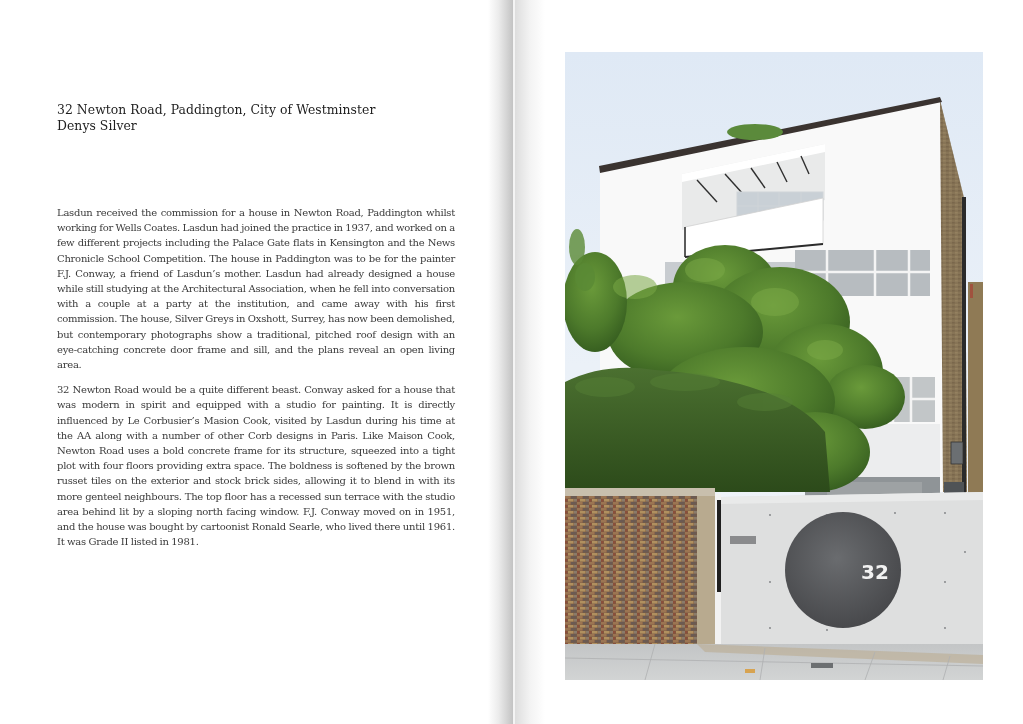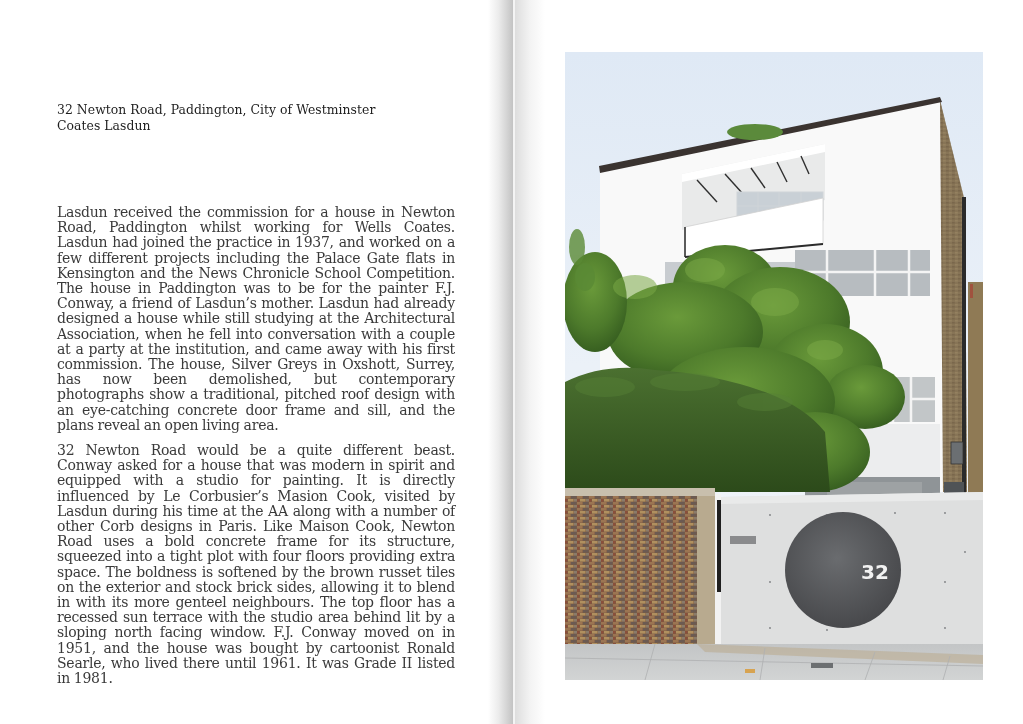--- a/index.html
+++ b/index.html
@@ -25,21 +25,21 @@
 
     .heading {
       position: absolute; left: 57px; top: 102px; width: 420px;
       font-family: "DejaVu Serif", serif; font-size: 12.4px; line-height: 16px; color: #1e1e1e;
       letter-spacing: 0.05px;
     }
     .heading div { white-space: nowrap; }
 
     .body-text {
       position: absolute; left: 57px; top: 205px; width: 398px;
-      font-family: "DejaVu Serif", serif; font-size: 14px; line-height: 15.2px; color: #3a3a3a;
+      font-family: "DejaVu Serif", serif; font-size: 10px; line-height: 15.2px; color: #3a3a3a;
       text-align: justify; letter-spacing: -0.25px; word-spacing: -0.4px;
       hyphens: manual;
     }
     .body-text p { margin: 0 0 10px 0; }
     .body-text p:last-child { margin-bottom: 4px; }
 
     .photo {
       position: absolute; left: 565px; top: 52px; width: 418px; height: 628px; overflow: hidden;
       background: linear-gradient(to bottom, #e4edf7 0%, #edf2f8 40%, #f3f6fa 100%);
       padding-left: 32px;
@@ -47,21 +47,21 @@
     .photo svg { position: absolute; left: 0; top: 0; width: 418px; height: 628px; display: block; }
   </style>
 </head>
 <body>
 
 <div class="spread">
 
   <div class="page-left">
     <div class="heading">
       <div>32 Newton Road, Paddington, City of Westminster</div>
-      <div>Coates Lasdun</div>
+      <div>Denys Silver</div>
     </div>
 
     <div class="body-text">
       <p>Lasdun received the commission for a house in Newton Road, Paddington whilst working for Wells Coates. Lasdun had joined the practice in 1937, and worked on a few different projects including the Palace Gate flats in Kensing­ton and the News Chronicle School Competition. The house in Paddington was to be for the painter F.J. Conway, a friend of Lasdun’s mother. Lasdun had already designed a house while still studying at the Architectural Asso­ciation, when he fell into conversation with a couple at a party at the institu­tion, and came away with his first commission. The house, Silver Greys in Oxshott, Surrey, has now been demolished, but contemporary photographs show a traditional, pitched roof design with an eye-catching concrete door frame and sill, and the plans reveal an open living area.</p>
       <p>32 Newton Road would be a quite different beast. Conway asked for a house that was modern in spirit and equipped with a studio for painting. It is di­rectly influenced by Le Corbusier’s Masion Cook, visited by Lasdun during his time at the AA along with a number of other Corb designs in Paris. Like Maison Cook, Newton Road uses a bold concrete frame for its structure, squeezed into a tight plot with four floors providing extra space. The bold­ness is softened by the brown russet tiles on the exterior and stock brick sides, allowing it to blend in with its more genteel neighbours. The top floor has a recessed sun terrace with the studio area behind lit by a sloping north facing window. F.J. Conway moved on in 1951, and the house was bought by cartoonist Ronald Searle, who lived there until 1961. It was Grade II listed in 1981.</p>
     </div>
   </div>
 
   <div class="page-right"></div>
 

